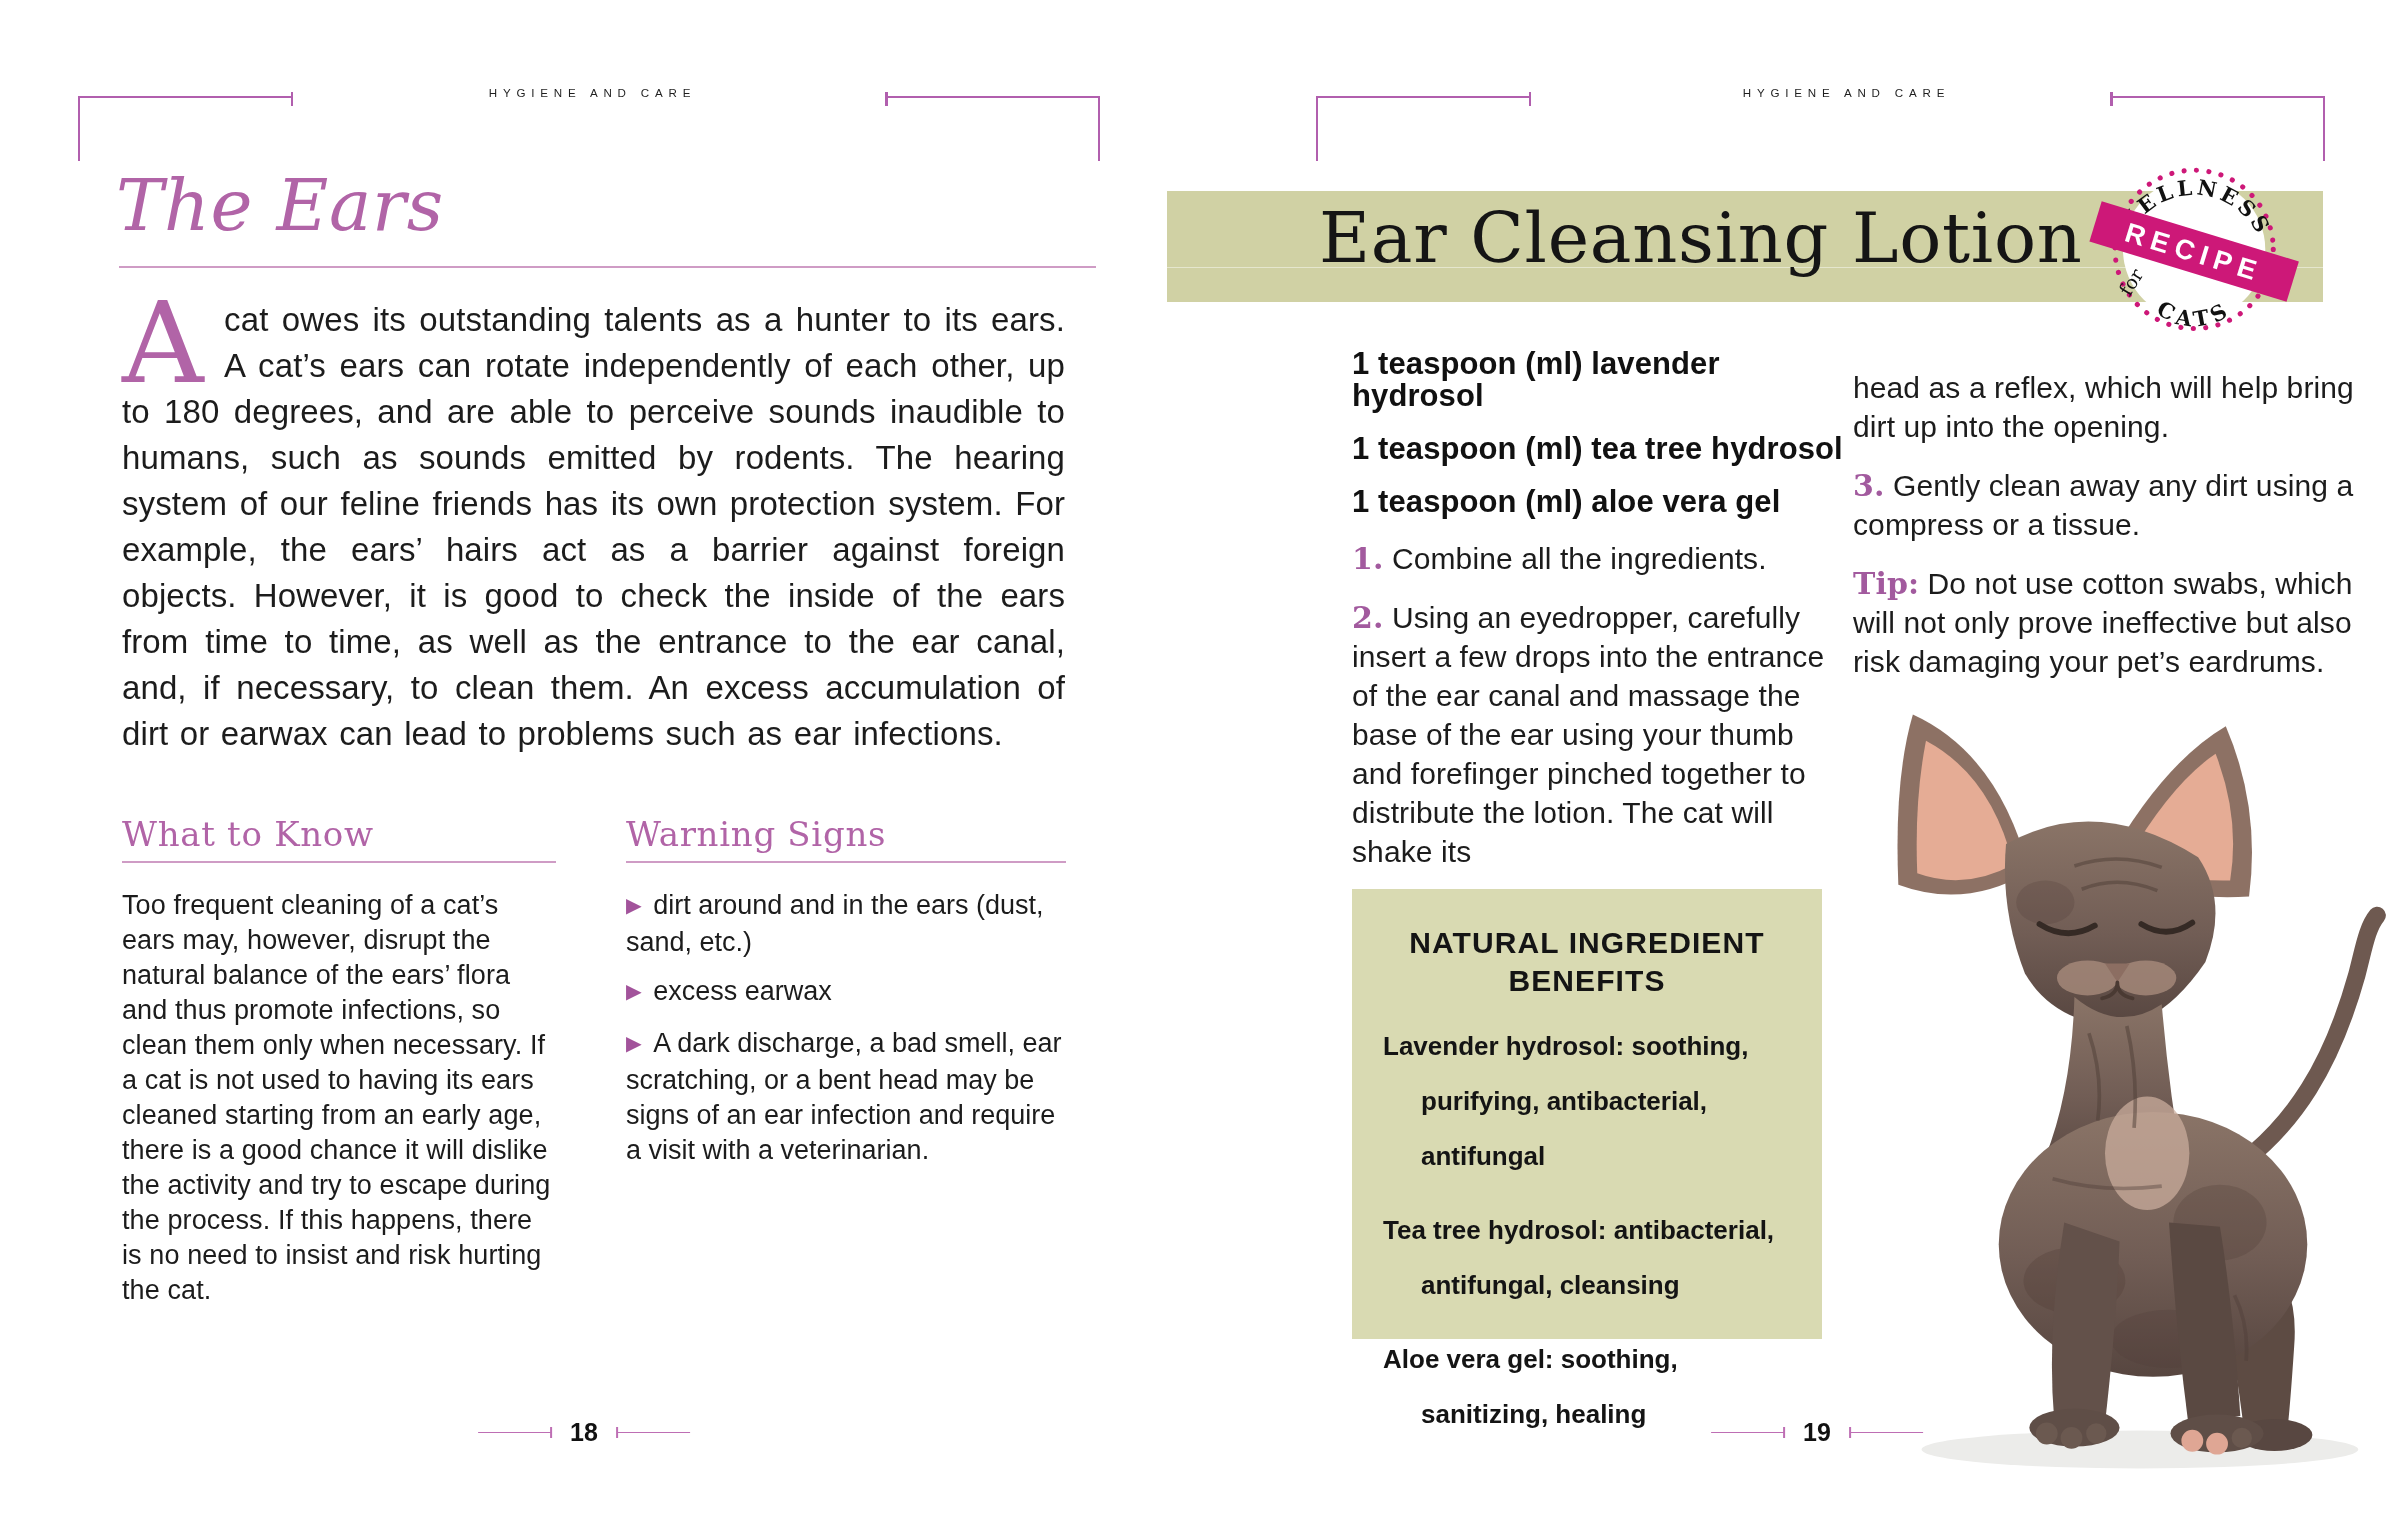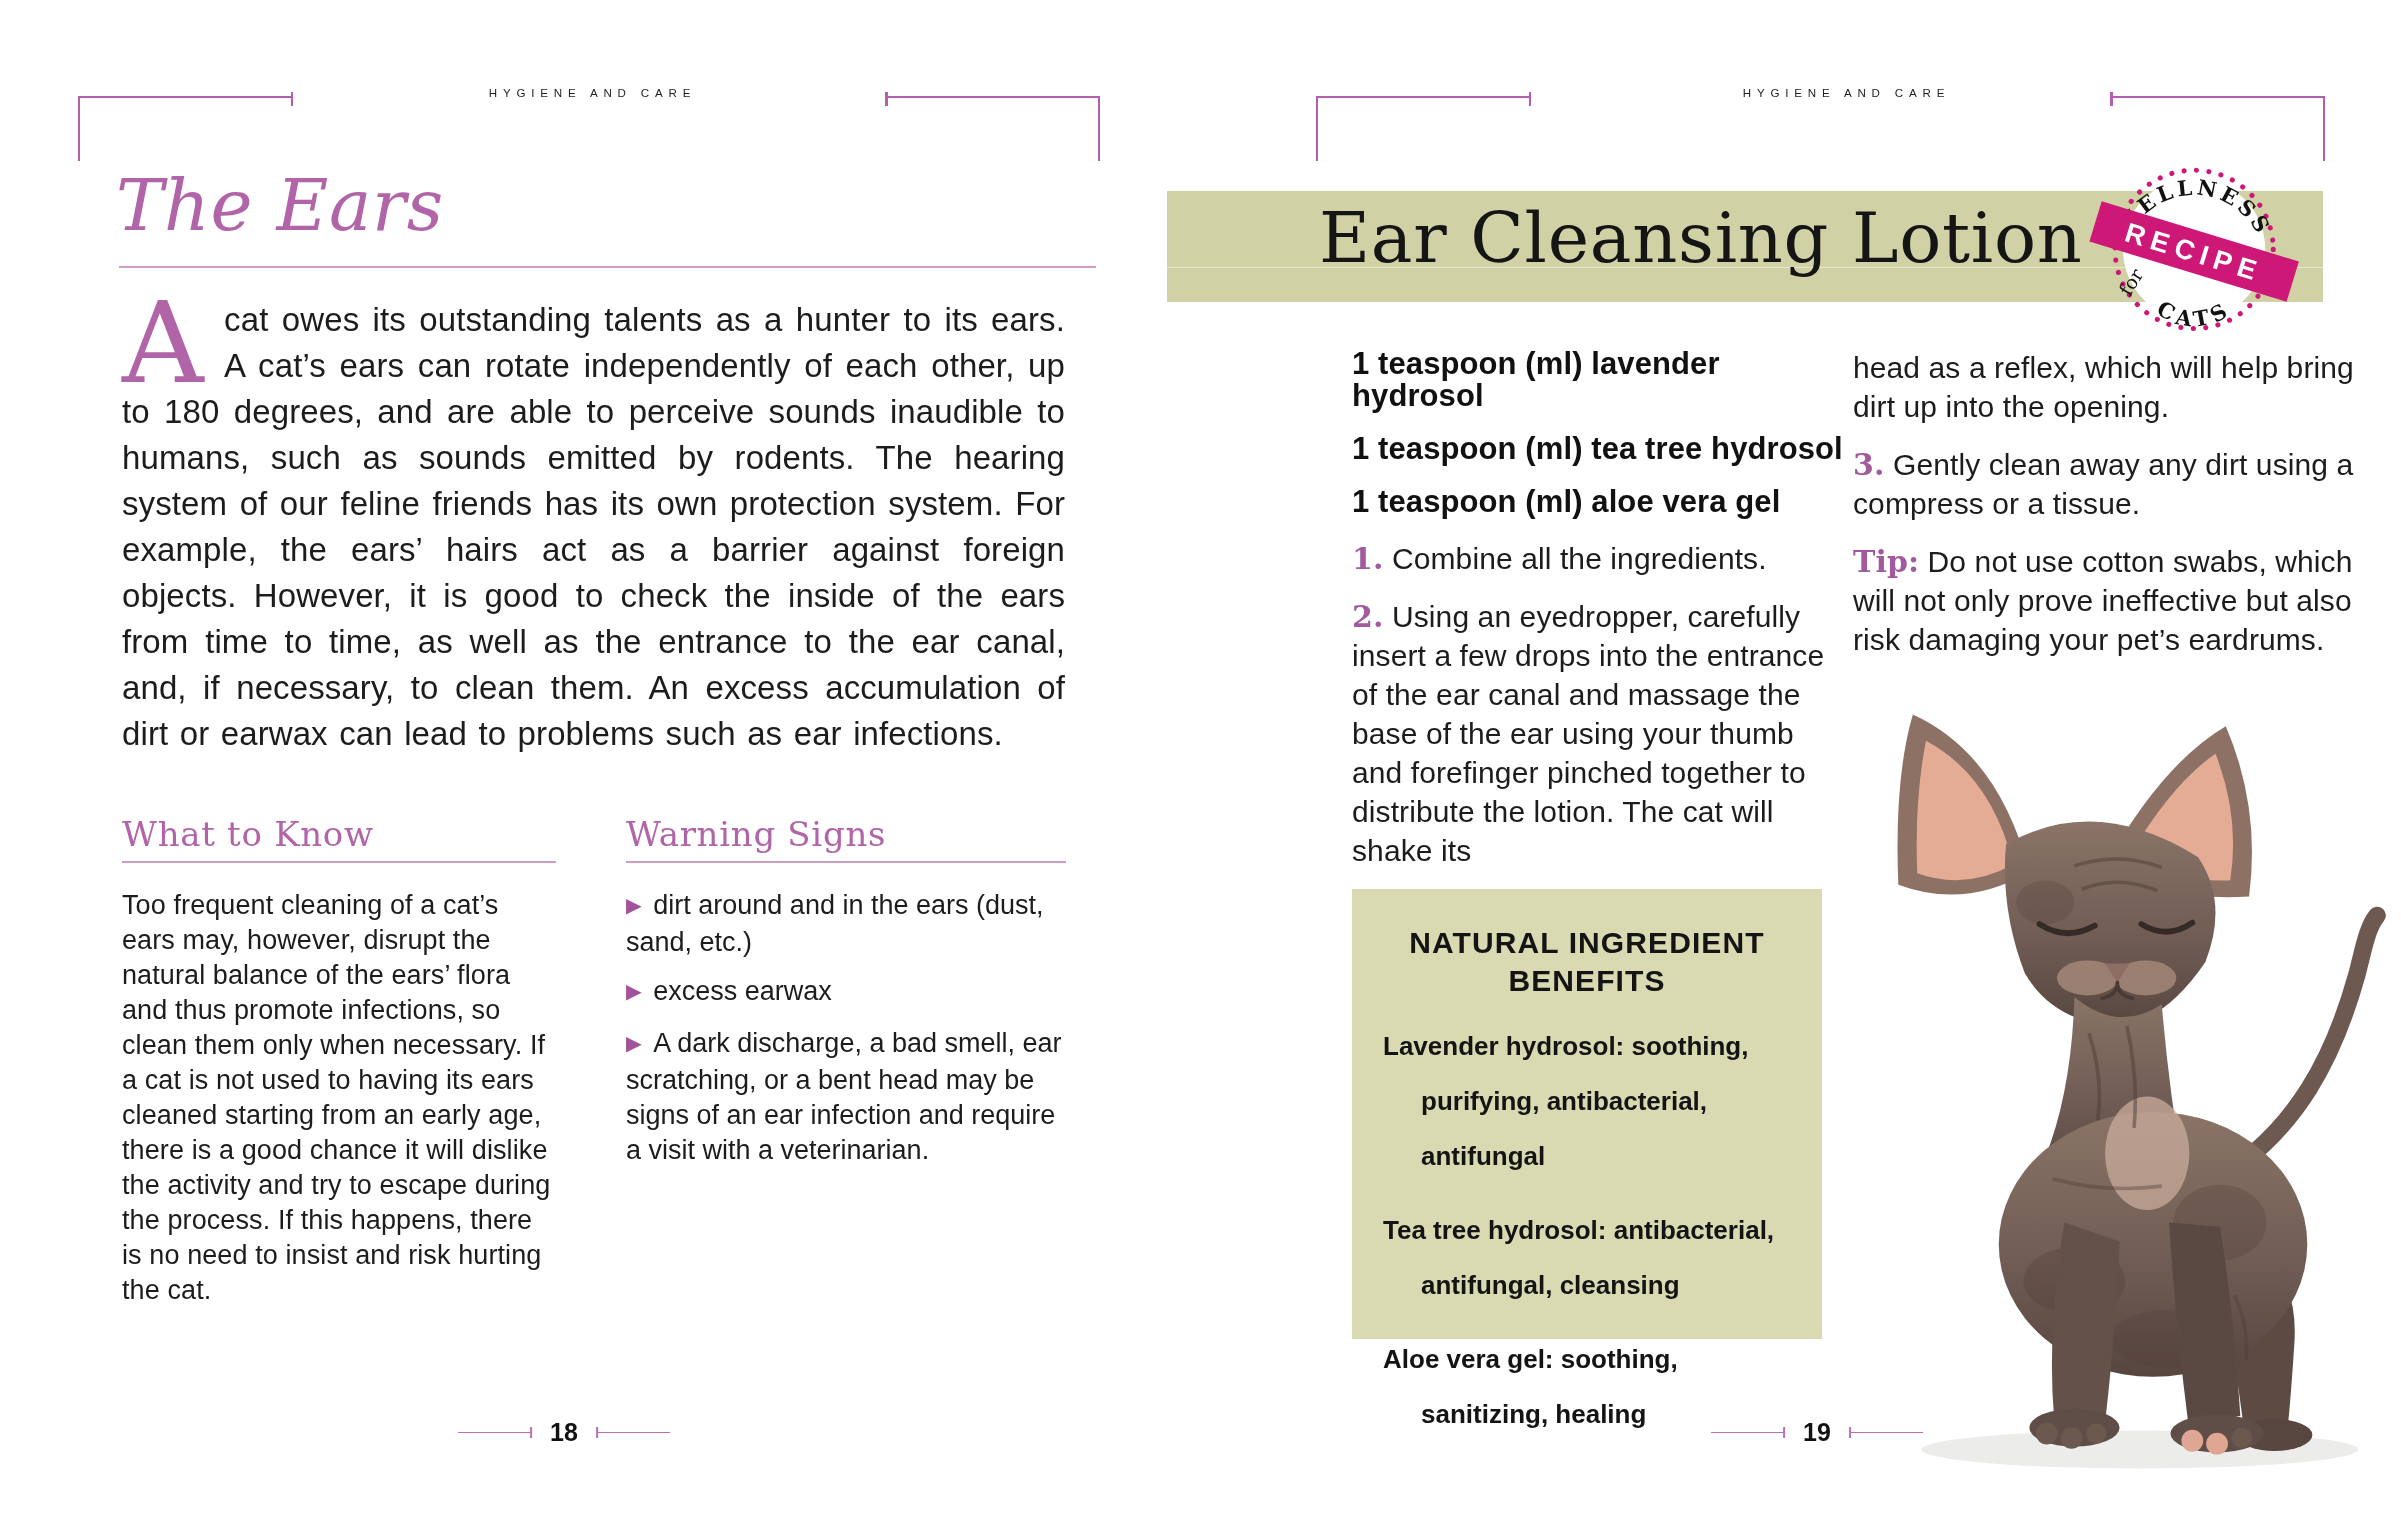--- a/index.html
+++ b/index.html
@@ -39,21 +39,21 @@
   .folio-rule .tick{height:11.6px;top:-5.1px;background:#be6eb4;}
   
   .recipe-banner{position:absolute;left:1167px;top:191px;width:1156px;height:111px;background:#d0d1a4;}
   .banner-split{position:absolute;left:0;right:0;top:76px;height:0.7px;background:rgba(255,255,255,.45);}
   .recipe-title{position:absolute;left:152px;top:5.8px;font-family:"DejaVu Serif",serif;
                 font-size:70px;color:#151515;letter-spacing:0.7px;}
   .rcol{position:absolute;font-size:30px;line-height:39px;letter-spacing:0.1px;}
   .rcol.c1{left:1352px;top:348px;width:492px;}
   .rcol.c2{left:1853px;top:348px;width:514px;}
   .ingredient-item{font-weight:bold;font-size:31px;line-height:32px;margin-bottom:21px;color:#111;}
-  .step{margin-bottom:19px;}
+  .step{margin-bottom:19px;margin-top:20px;}
   .step-num{font-family:"DejaVu Serif",serif;font-weight:bold;color:#a25a9e;}
   .tip-label{font-family:"DejaVu Serif",serif;font-weight:bold;color:#a25a9e;}
   .benefits-box{position:absolute;left:1352px;top:889px;width:470px;height:450px;background:#d9dab2;
                 box-sizing:border-box;padding:35px 31px;}
   .benefits-heading{font-weight:bold;font-size:30px;line-height:38px;text-align:center;
                     letter-spacing:1.1px;color:#141414;}
   .benefit-item{font-weight:bold;font-size:26px;line-height:55px;margin-top:19px;
                 padding-left:38px;text-indent:-38px;color:#141414;}
   .cat-photo{position:absolute;left:1856px;top:684px;width:546px;height:815px;}
   .stamp{position:absolute;left:2087px;top:155px;width:215px;height:196px;}
@@ -88,21 +88,21 @@
     <div class="subsection warn">
       <div class="subsection-heading">Warning Signs</div>
       <div class="heading-rule"></div>
       <div class="bullet-list">
         <div class="bullet-item"><span class="tri">▶</span><span>dirt around and in the ears (dust, sand, etc.)</span></div>
         <div class="bullet-item"><span class="tri">▶</span><span>excess earwax</span></div>
         <div class="bullet-item"><span class="tri">▶</span><span>A dark discharge, a bad smell, ear scratching, or a bent head may be signs of an ear infection and require a visit with a veterinarian.</span></div>
       </div>
     </div>
 
-    <div class="folio" style="left:564px;text-align:center;">
+    <div class="folio" style="left:584px;text-align:center;">
       <span class="folio-rule">
           <span class="tick right-end"></span>
         </span>
       <span class="folio-num">18</span>
       <span class="folio-rule">
           <span class="tick left-end"></span>
         </span>
     </div>
   </div>
 

